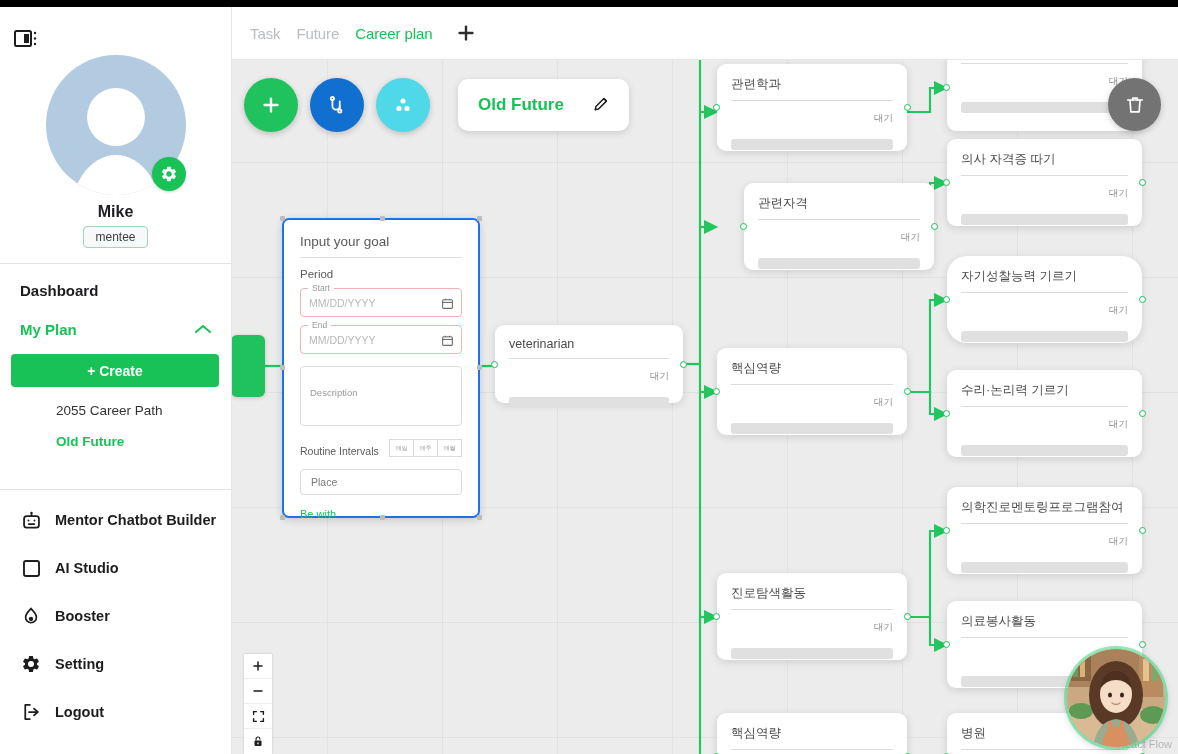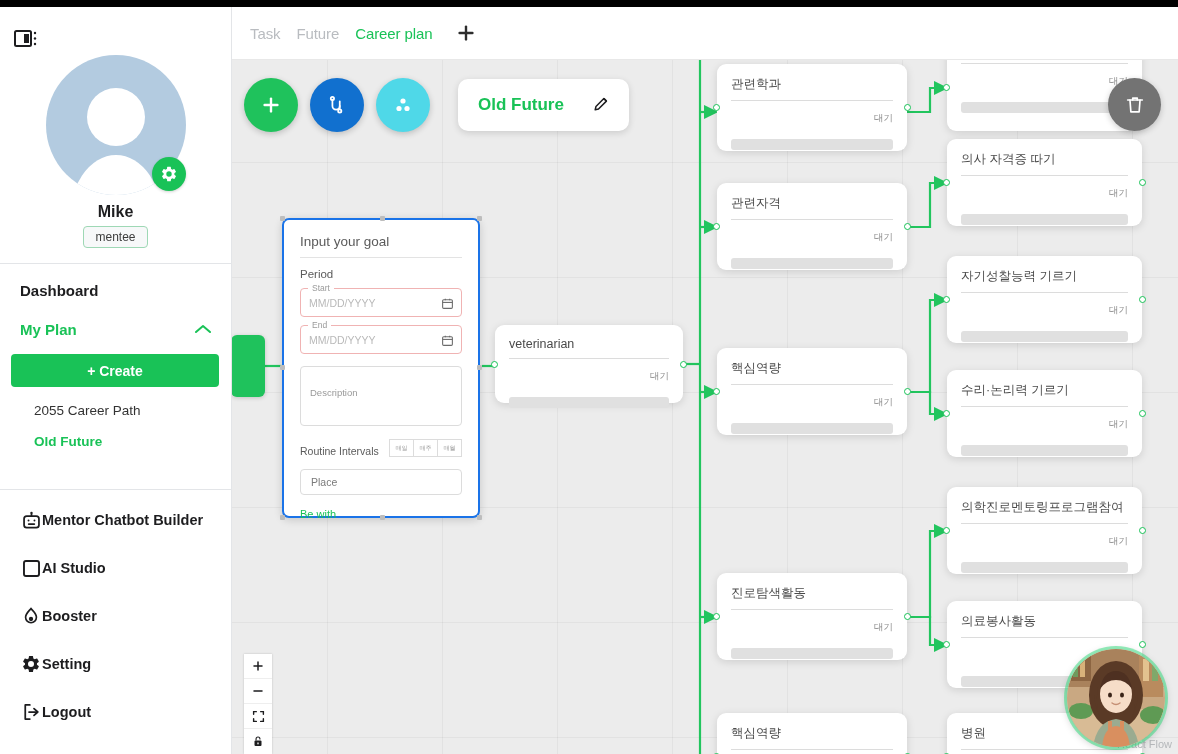--- a/index.html
+++ b/index.html
@@ -57,27 +57,27 @@
     display:flex; align-items:center; justify-content:space-between;
     padding:21px 20px 0 20px; cursor:pointer;
   }
   .sb-myplan span.lbl { font-size:15px; font-weight:bold; color:#19c257; }
   .chev { color:#19c257; }
   .create-btn {
     margin:16px 12px 0 11px; height:33px; background:#19c257; color:#fff;
     border:none; border-radius:4px; font-size:14px; font-weight:bold;
     font-family:"Liberation Sans", sans-serif; cursor:pointer; width:208px;
   }
-  .plan-item { padding:16px 0 0 34px; font-size:13.5px; color:#333; cursor:pointer; }
+  .plan-item { padding:16px 0 0 56px; font-size:13.5px; color:#333; cursor:pointer; }
   .plan-item.active { color:#19c257; font-weight:bold; }
   .sb-divider2 { height:1px; background:#e3e5e8; margin-top:40px; }
 
   .sb-nav { padding-top:6px; }
   .nav-item {
-    display:flex; align-items:center; padding:13px 0 13px 20px;
+    display:flex; align-items:center; gap:13px; padding:13px 0 13px 20px;
     cursor:pointer;
   }
   .nav-item .nav-lbl { font-size:14.5px; font-weight:bold; color:#1d1d1f; }
   .nav-ico { width:22px; height:22px; display:flex; align-items:center; justify-content:center; }
 
   
   .header {
     position:absolute; left:232px; top:7px; width:946px; height:53px;
     background:#fff; border-bottom:1px solid #e8e8e8; z-index:30;
     display:flex; align-items:center; padding-left:10px; gap:0;
@@ -419,21 +419,21 @@
           <div class="node-dot l"></div>
           <div class="node-dot r"></div>
         </div>
         <div class="node" style="left: 485px; top: 4px; width: 190px; height: 87px;">
           <div class="ntitle">관련학과</div>
           <div class="nstatus">대기</div>
           <div class="nbar"></div>
           <div class="node-dot l"></div>
           <div class="node-dot r"></div>
         </div>
-        <div class="node" style="left: 485px; top: 123px; width: 190px; height: 87px;">
+        <div class="node" style="left: 512px; top: 123px; width: 190px; height: 87px;">
           <div class="ntitle">관련자격</div>
           <div class="nstatus">대기</div>
           <div class="nbar"></div>
           <div class="node-dot l"></div>
           <div class="node-dot r"></div>
         </div>
         <div class="node" style="left: 485px; top: 288px; width: 190px; height: 87px;">
           <div class="ntitle">핵심역량</div>
           <div class="nstatus">대기</div>
           <div class="nbar"></div>
@@ -460,21 +460,21 @@
           <div class="node-dot l"></div>
           <div class="node-dot r"></div>
         </div>
         <div class="node" style="left: 715px; top: 79px; width: 195px; height: 87px;">
           <div class="ntitle">의사 자격증 따기</div>
           <div class="nstatus">대기</div>
           <div class="nbar"></div>
           <div class="node-dot l"></div>
           <div class="node-dot r"></div>
         </div>
-        <div class="node" style="left: 715px; top: 196px; width: 195px; height: 87px;">
+        <div class="node" style="left: 715px; top: 196px; width: 195px; height: 87px; border-radius: 20px;">
           <div class="ntitle">자기성찰능력 기르기</div>
           <div class="nstatus">대기</div>
           <div class="nbar"></div>
           <div class="node-dot l"></div>
           <div class="node-dot r"></div>
         </div>
         <div class="node" style="left: 715px; top: 310px; width: 195px; height: 87px;">
           <div class="ntitle">수리·논리력 기르기</div>
           <div class="nstatus">대기</div>
           <div class="nbar"></div>

